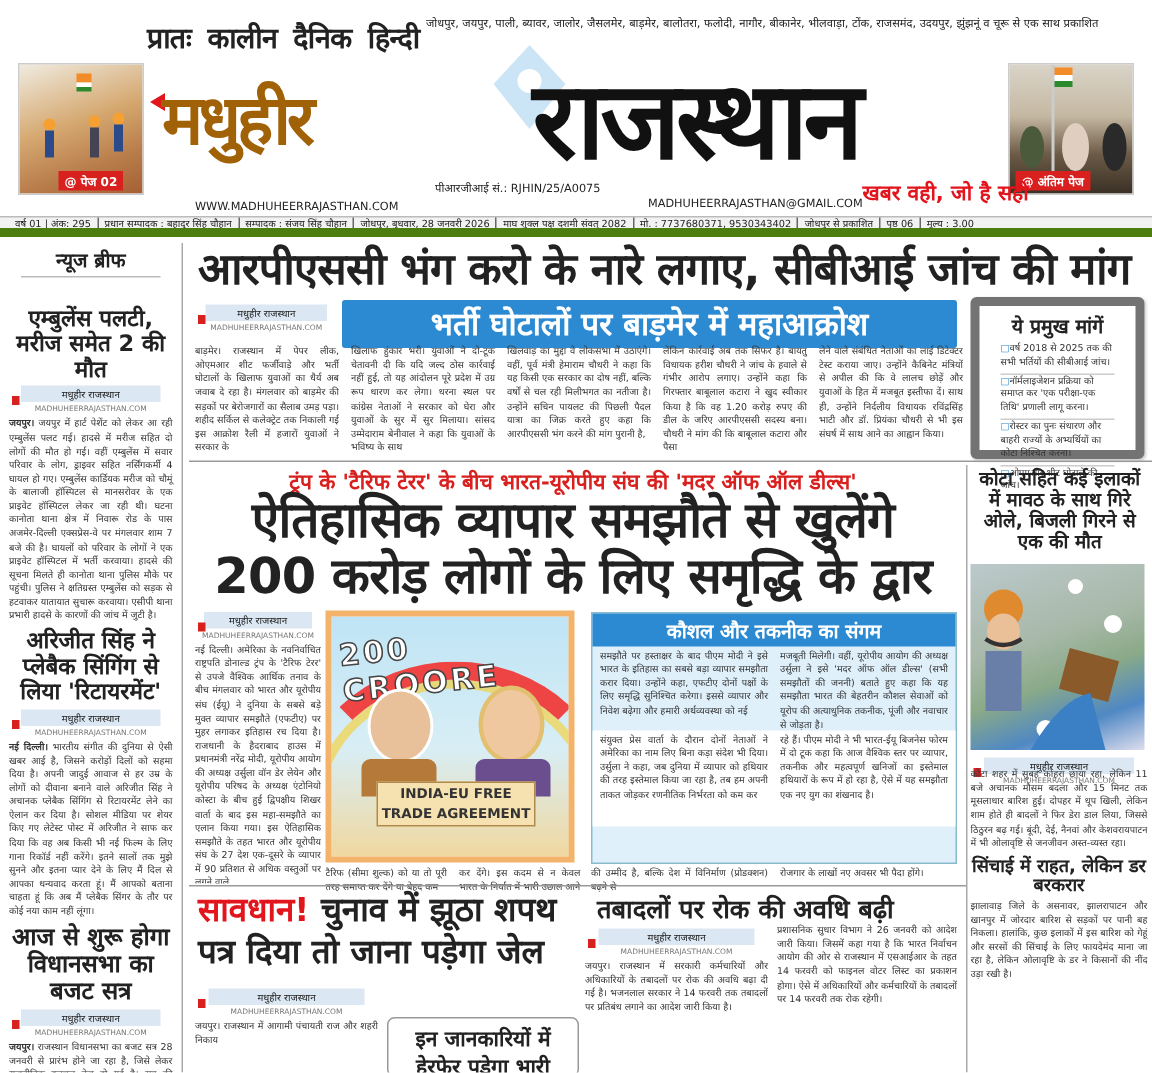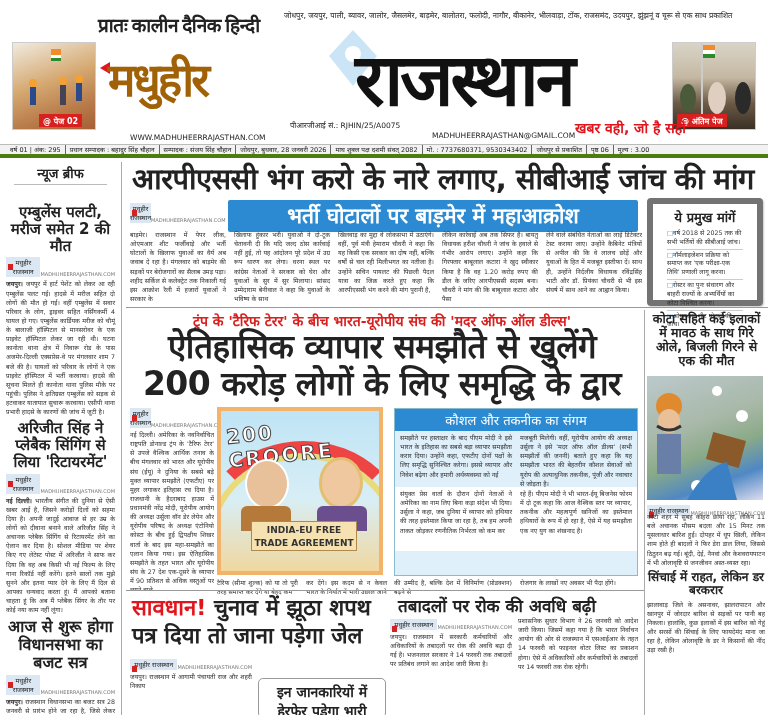--- a/index.html
+++ b/index.html
@@ -1,36 +1,36 @@
 <!DOCTYPE html>
 <html><head>
 <meta charset="utf-8">
 <style>
 *{box-sizing:border-box;margin:0;padding:0}
 body{width:768px;height:715px;overflow:hidden;background:#fff;font-family:"DejaVu Sans",sans-serif;color:#222;position:relative}
 .abs{position:absolute}
-.masthead-tag{left:98px;top:12px;font-size:19px;font-weight:bold;color:#222;font-family:Liberation Serif, serif;letter-spacing:-0.5px}
+.masthead-tag{left:98px;top:12px;font-size:19px;font-weight:bold;color:#222;font-family:Liberation Mono, monospace;letter-spacing:-0.5px}
 .cities{left:284px;top:10px;width:480px;font-size:7.5px;color:#222;white-space:nowrap;overflow:hidden}
 .logo-red{left:108px;top:40px;font-size:46px;font-weight:900;color:#a16207;letter-spacing:-3px;line-height:80px;font-family:Liberation Sans, sans-serif}
 .logo-black{left:355px;top:40px;font-size:72px;font-weight:900;color:#111;letter-spacing:-3px;line-height:80px;font-family:"DejaVu Sans",sans-serif}
 .logo-arrow-l{left:100px;top:62px;width:0;height:0;border-top:6px solid transparent;border-bottom:6px solid transparent;border-right:10px solid #e2141c}
 .kite{left:325px;top:28px;width:55px;height:60px;opacity:.35}
 .thumb{width:84px;height:88px;border:1px solid #ccc;overflow:hidden}
 .thumb-l{left:12px;top:42px;background:linear-gradient(160deg,#f0ebe0 0%,#d5a870 45%,#b87c4a 75%,#a65f35 100%)}
 .thumb-r{left:672px;top:42px;background:linear-gradient(180deg,#d9d4c8 0%,#c5b8a2 40%,#6b5a46 70%,#3a3025 100%)}
 .thumb-badge{position:absolute;bottom:2px;left:26px;background:#d8201f;color:#fff;font-size:8px;padding:1px 4px;font-weight:bold}
 .thumb-r .thumb-badge{left:4px}
 .meta{font-size:7.5px;color:#222}
 .tagline{left:575px;top:118px;font-size:14px;font-weight:bold;color:#e2141c}
-.infobar{left:0;top:144px;width:768px;height:14px;background:#f2f2f2;border-top:1px solid #bbb;border-bottom:4px solid #4d7c0f;font-size:6.5px;display:flex;align-items:center;gap:4px;padding-left:10px;white-space:nowrap;overflow:hidden}
+.infobar{left:0;top:144px;width:768px;height:14px;background:#f2f2f2;border-top:1px solid #bbb;border-bottom:6px solid #4d7c0f;font-size:6.5px;display:flex;align-items:center;gap:4px;padding-left:10px;white-space:nowrap;overflow:hidden}
 .infobar span{padding-right:4px;border-right:1px solid #666}
 .col-left{left:0;top:162px;width:122px;height:553px;border-right:1px solid #aaa;padding:0 6px}
 .h-brief{text-align:center;font-size:13px;font-weight:bold;border-bottom:1px solid #bbb;padding-bottom:2px;margin:2px 8px 19px}
 .hl{text-align:center;font-weight:bold;line-height:1.12}
-.byline{display:flex;flex-direction:row;align-items:flex-end;margin:3px 0 2px;position:relative}
+.byline{display:flex;flex-direction:column;align-items:center;margin:3px 0 2px;position:relative}
 .byline .bn{font-size:6.5px;background:#dbe8f3;width:85%;text-align:center;padding:1px 0}
 .byline .bu{font-size:5px;color:#777;margin-top:2px}
 .byline .bsq{position:absolute;left:2px;top:7px;width:5px;height:6px;background:#d8201f}
 .body{font-size:6.3px;line-height:1.45;text-align:justify;color:#333}
 .lead{font-weight:bold}
 .main-hl{left:132px;top:162px;width:635px;font-size:29px;font-weight:bold;letter-spacing:-0.5px;white-space:nowrap;line-height:34px}
 .blue-bar{left:228px;top:200px;width:410px;height:32px;background:#2b8ad2;color:#fff;font-size:21px;font-weight:bold;text-align:center;line-height:32px;border-radius:2px}
 .demands{left:647px;top:198px;width:116px;height:108px;border:6px solid #737373;border-radius:4px;padding:4px 14px;box-shadow:1px 1px 2px #ccc}
 .demands h3{font-size:13px;text-align:center;margin-bottom:2px}
 .demands li{list-style:none;font-size:6.3px;line-height:1.4;border-bottom:1px solid #ccc;padding:1px 0 2px;color:#333}
@@ -38,21 +38,21 @@
 .cols{display:flex;gap:8px}
 .cols .body{flex:1}
 .sub-red{left:132px;top:311px;width:500px;font-size:14px;font-weight:bold;color:#d8201f;text-align:center}
 .mega{left:132px;top:328px;width:500px;font-size:33px;font-weight:bold;text-align:center;line-height:37px;letter-spacing:-0.5px}
 .illus{left:217px;top:407px;width:166px;height:168px;background:linear-gradient(180deg,#bfe4f5 0%,#d8eef5 55%,#f0d8a0 100%);border:4px solid #f3b36a;overflow:hidden}
 .rainbow{position:absolute;left:-25px;top:30px;width:215px;height:200px;border-radius:50%;border:12px solid transparent;border-top-color:#e44;box-shadow:0 0 0 6px rgba(255,200,0,.5) inset}
 .illus-title{position:absolute;left:6px;top:6px;font-size:20px;font-weight:bold;color:#fff;-webkit-text-stroke:1px #444;letter-spacing:2px;transform:rotate(-6deg)}
 .face{position:absolute;border-radius:50%}
 .scroll{position:absolute;left:30px;top:110px;width:106px;height:30px;background:#f5e2b0;border:1px solid #b08a4a;font-size:9px;font-weight:bold;text-align:center;line-height:13px;padding-top:2px;color:#333}
 .blue-box{left:394px;top:408px;width:244px;height:168px;background:#dff0fb;border:1px solid #8bc}
-.blue-box .bh{background:#2b8ad2;color:#fff;font-weight:normal;text-align:center}
+.blue-box .bh{background:#2b8ad2;color:#fff;font-weight:bold;text-align:center}
 .right-cartoon{left:647px;top:376px;width:116px;height:124px;background:linear-gradient(160deg,#bcc9cc 0%,#a8b8a8 40%,#8aaa88 60%,#4f88c4 80%,#dde 100%);overflow:hidden}
 .col-right{left:644px;top:310px;width:124px;height:405px;border-left:1px solid #aaa;padding:0 4px}
 .savdhan{left:132px;top:594px;width:255px;font-size:22px;font-weight:bold;line-height:28px}
 .savdhan .red{color:#e2141c}
 .tabadle-hl{left:398px;top:594px;width:252px;font-size:17px;font-weight:bold}
 .info-box{left:258px;top:678px;width:128px;height:40px;border:1px solid #999;border-radius:5px;padding:3px 5px}
 .info-box h4{font-size:14px;text-align:center;margin-bottom:2px}
 .info-box li{list-style:none;font-size:6px;border-bottom:1px solid #ccc;padding:1px 0;color:#333}
 .info-box li::before{content:"\25A1 ";color:#2b8ad2}
 .hrule{height:1px;background:#999}

